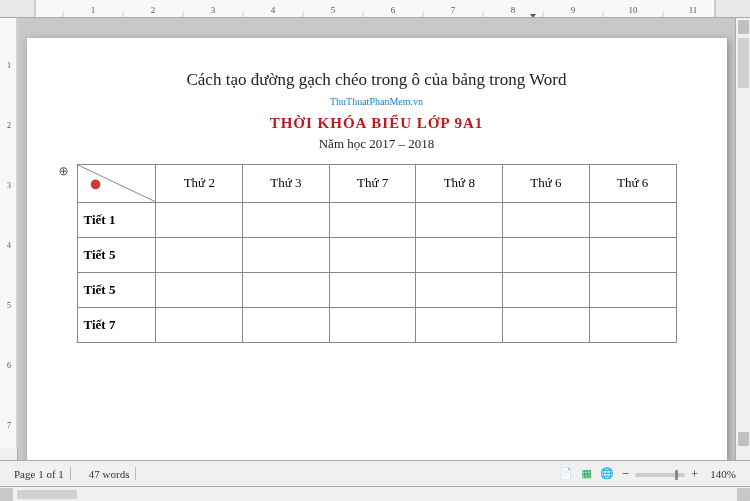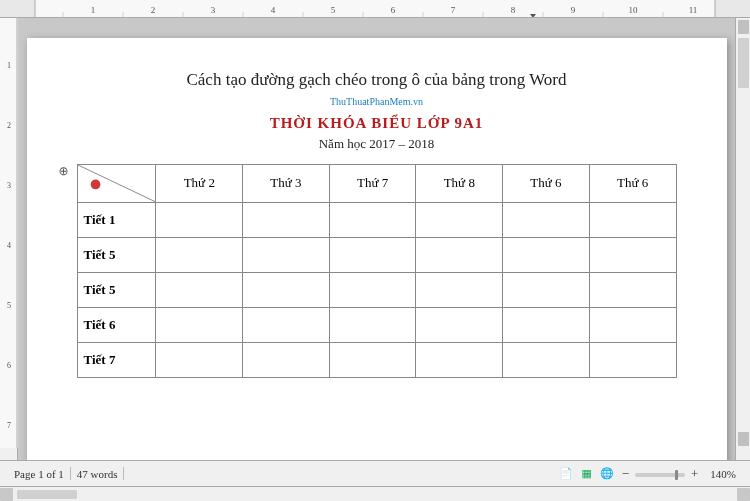--- a/index.html
+++ b/index.html
@@ -165,21 +165,21 @@
     .status-bar {
       height: 26px;
       background: #f0f0f0;
       border-top: 1px solid #aaa;
       display: flex;
       align-items: center;
       padding: 6px 8px;
       font-size: 11px;
       color: #333;
       flex-shrink: 0;
-      gap: 0;
+      gap: 12px;
     }
 
     .status-section {
       display: flex;
       align-items: center;
       padding: 0 6px;
       height: 100%;
       border-right: 1px solid #bbb;
     }
 
@@ -321,29 +321,20 @@
             <tr>
               <td class="row-header">Tiết 5</td>
               <td class="data-cell"></td>
               <td class="data-cell"></td>
               <td class="data-cell"></td>
               <td class="data-cell"></td>
               <td class="data-cell"></td>
               <td class="data-cell"></td>
             </tr>
             <tr>
-              <td class="row-header">Tiết 6</td>
-              <td class="data-cell"></td>
-              <td class="data-cell"></td>
-              <td class="data-cell"></td>
-              <td class="data-cell"></td>
-              <td class="data-cell"></td>
-              <td class="data-cell"></td>
-            </tr>
-            <tr>
               <td class="row-header">Tiết 7</td>
               <td class="data-cell"></td>
               <td class="data-cell"></td>
               <td class="data-cell"></td>
               <td class="data-cell"></td>
               <td class="data-cell"></td>
               <td class="data-cell"></td>
             </tr>
           </tbody>
         </table>

